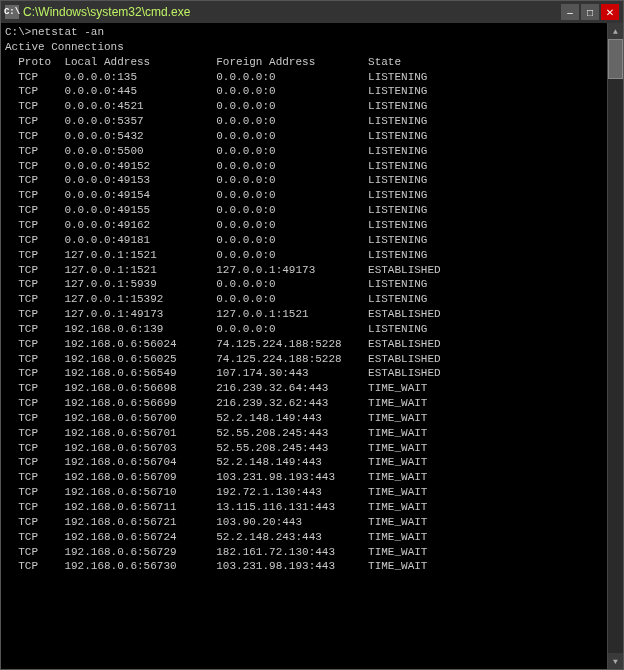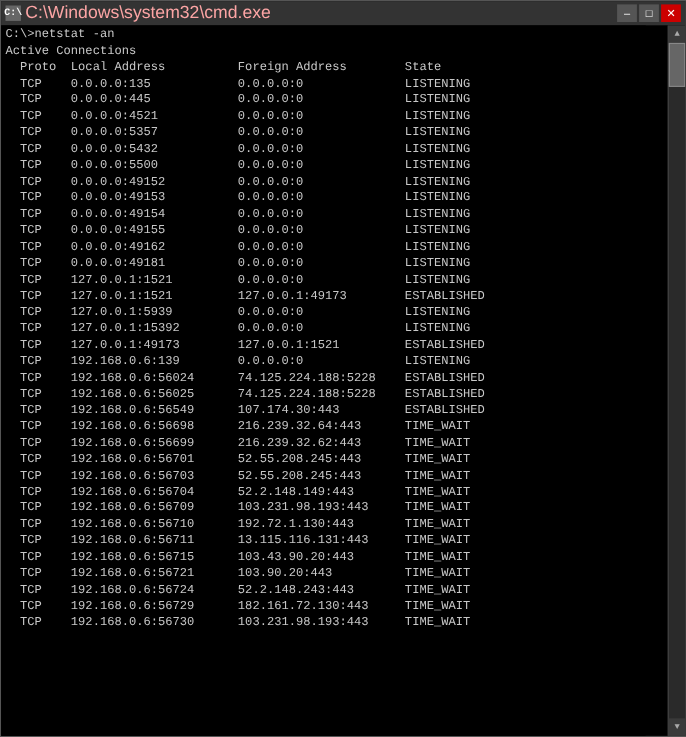--- a/index.html
+++ b/index.html
@@ -48,22 +48,22 @@
       background: #666;
       display: flex;
       align-items: center;
       justify-content: center;
       font-size: 9px;
       color: #fff;
       font-weight: bold;
     }
 
     .title-bar-title {
-      color: #fca5a5;
-      font-size: 16px;
+      color: #bef264;
+      font-size: 12px;
       font-family: 'Segoe UI', Arial, sans-serif;
     }
 
     .title-bar-controls {
       display: flex;
       gap: 2px;
     }
 
     .title-bar-btn {
       width: 18px;
@@ -182,27 +182,27 @@
           <div class="console-line">  TCP    127.0.0.1:1521         127.0.0.1:49173        ESTABLISHED</div>
           <div class="console-line">  TCP    127.0.0.1:5939         0.0.0.0:0              LISTENING</div>
           <div class="console-line">  TCP    127.0.0.1:15392        0.0.0.0:0              LISTENING</div>
           <div class="console-line">  TCP    127.0.0.1:49173        127.0.0.1:1521         ESTABLISHED</div>
           <div class="console-line">  TCP    192.168.0.6:139        0.0.0.0:0              LISTENING</div>
           <div class="console-line">  TCP    192.168.0.6:56024      74.125.224.188:5228    ESTABLISHED</div>
           <div class="console-line">  TCP    192.168.0.6:56025      74.125.224.188:5228    ESTABLISHED</div>
           <div class="console-line">  TCP    192.168.0.6:56549      107.174.30:443         ESTABLISHED</div>
           <div class="console-line">  TCP    192.168.0.6:56698      216.239.32.64:443      TIME_WAIT</div>
           <div class="console-line">  TCP    192.168.0.6:56699      216.239.32.62:443      TIME_WAIT</div>
+          <div class="console-line">  TCP    192.168.0.6:56700      52.2.148.149:443       TIME_WAIT</div>
           <div class="console-line">  TCP    192.168.0.6:56701      52.55.208.245:443      TIME_WAIT</div>
           <div class="console-line">  TCP    192.168.0.6:56703      52.55.208.245:443      TIME_WAIT</div>
           <div class="console-line">  TCP    192.168.0.6:56704      52.2.148.149:443       TIME_WAIT</div>
           <div class="console-line">  TCP    192.168.0.6:56709      103.231.98.193:443     TIME_WAIT</div>
           <div class="console-line">  TCP    192.168.0.6:56710      192.72.1.130:443       TIME_WAIT</div>
           <div class="console-line">  TCP    192.168.0.6:56711      13.115.116.131:443     TIME_WAIT</div>
-          <div class="console-line">  TCP    192.168.0.6:56715      103.43.90.20:443       TIME_WAIT</div>
           <div class="console-line">  TCP    192.168.0.6:56721      103.90.20:443          TIME_WAIT</div>
           <div class="console-line">  TCP    192.168.0.6:56724      52.2.148.243:443       TIME_WAIT</div>
           <div class="console-line">  TCP    192.168.0.6:56729      182.161.72.130:443     TIME_WAIT</div>
           <div class="console-line">  TCP    192.168.0.6:56730      103.231.98.193:443     TIME_WAIT</div>
         </div>
     </div>
     <div class="scroll-track">
       <div class="scroll-arrow">▲</div>
       <div class="scroll-thumb-area">
         <div class="scroll-thumb"></div>

